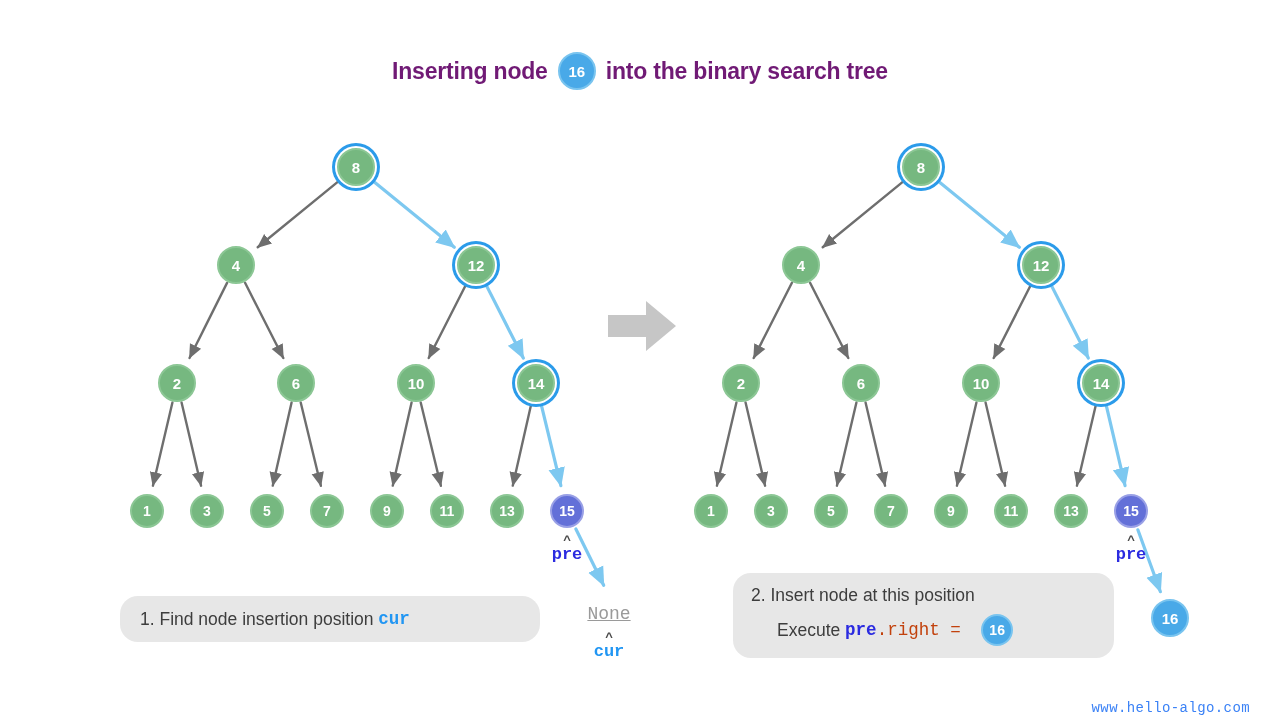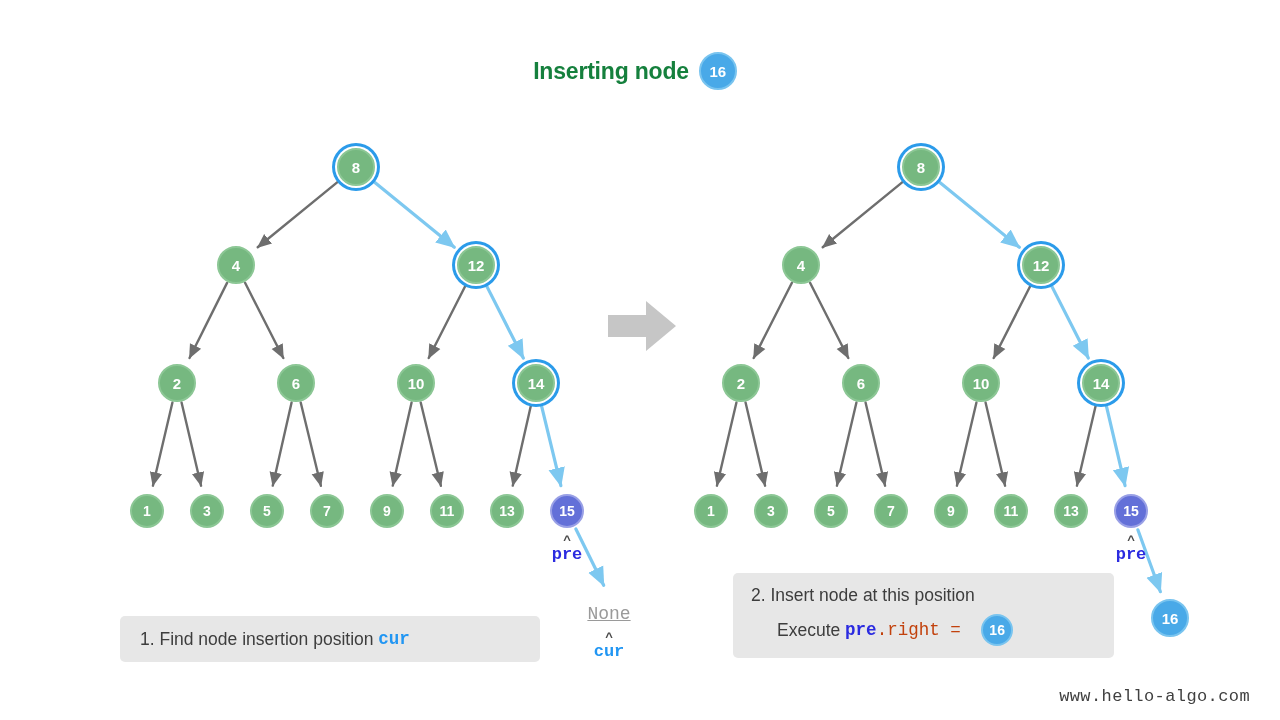--- a/index.html
+++ b/index.html
@@ -9,21 +9,21 @@
     overflow:hidden;position:relative;
   }
   #stage{position:absolute;left:0;top:0;width:1280px;height:720px;}
 
   
   .title-row{
     position:absolute;left:0;top:48px;width:1280px;height:46px;
     display:flex;align-items:center;justify-content:center;
   }
   .title-txt{
-    font-size:23px;font-weight:bold;color:#15803d;letter-spacing:-0.2px;
+    font-size:23px;font-weight:bold;color:#701a75;letter-spacing:-0.2px;
     white-space:pre;
   }
   .title-node{
     width:38px;height:38px;border-radius:50%;
     background:#49a9e8;border:2.5px solid #79c4ef;
     box-sizing:border-box;
     display:flex;align-items:center;justify-content:center;
     color:#ffffff;font-size:15px;font-weight:bold;
     margin:0 10px;flex:0 0 auto;
   }
@@ -43,21 +43,21 @@
   .node.indigo{background:#6370d8;border:2px solid #99a0e6;}
   .node.cyan{background:#49a9e8;border:2.5px solid #79c4ef;}
   .node.small{width:34px;height:34px;margin-left:-17px;margin-top:-17px;font-size:14px;}
   .node.ring{box-shadow:0 0 0 2px #ffffff, 0 0 0 5px #2b9bea;}
 
   
   .sep-arrow{position:absolute;left:606px;top:298px;z-index:2;}
 
   
   .callout{
-    position:absolute;background:#e7e7e7;border-radius:5px;
+    position:absolute;background:#e7e7e7;border-radius:18px;
     color:#3d3d3d;font-size:17.5px;z-index:6;
     display:flex;flex-direction:column;justify-content:center;
   }
   .callout .line{white-space:pre;display:flex;align-items:center;}
   .kw-cur{color:#2196f3;font-weight:bold;font-family:"Liberation Mono", monospace;}
   .kw-pre{color:#2b2be0;font-weight:bold;font-family:"Liberation Mono", monospace;}
   .gray-mono{color:#c2410c;font-family:"Liberation Mono", monospace;}
   .inline-node{
     width:32px;height:32px;border-radius:50%;
     background:#49a9e8;border:2px solid #79c4ef;box-sizing:border-box;
@@ -77,32 +77,33 @@
   }
   .ptr.pre{color:#2b2be0;}
   .ptr.cur{color:#2196f3;}
   .none-lbl{
     position:absolute;z-index:7;color:#9a9a9a;font-size:18px;
     font-family:"Liberation Mono", monospace;text-align:center;
   }
 
   
   .watermark{
-    position:absolute;right:30px;bottom:14px;color:#404040;
-    font-family:"Liberation Mono", monospace;font-size:17px;letter-spacing:0.4px;
+    position:absolute;right:30px;bottom:4px;color:#3b82f6;
+    font-family:"Liberation Mono", monospace;font-size:14px;letter-spacing:0.4px;
   }
 </style>
 </head>
 <body>
 
 <div id="stage">
 
   <div class="title-row">
     <span class="title-txt">Inserting node</span>
     <span class="title-node">16</span>
+    <span class="title-txt">into the binary search tree</span>
   </div>
 
   <svg id="edges" viewBox="0 0 1280 720">
     <defs>
       <marker id="ah-gray" markerWidth="7" markerHeight="7" refX="5.6" refY="3.1" orient="auto" markerUnits="strokeWidth">
         <path d="M0,0.5 L6,3.1 L0,5.7 z" fill="#6e6e6e"></path>
       </marker>
       <marker id="ah-blue" markerWidth="7" markerHeight="7" refX="5.6" refY="3.1" orient="auto" markerUnits="strokeWidth">
         <path d="M0,0.5 L6,3.1 L0,5.7 z" fill="#7dc8f0"></path>
       </marker>
@@ -189,21 +190,21 @@
   <div class="ptr cur" style="left:579px;top:632px;width:60px;">
     <span class="caret">^</span>
     <span>cur</span>
   </div>
 
   <div class="ptr pre" style="left:1101px;top:535px;width:60px;">
     <span class="caret">^</span>
     <span>pre</span>
   </div>
 
-  <div class="callout" style="left:120px;top:616px;width:400px;height:46px;padding:0 0 0 20px;">
+  <div class="callout" style="left:120px;top:596px;width:400px;height:46px;padding:0 0 0 20px;">
     <div class="line">
       <span>1. Find node insertion position </span><span class="kw-cur">cur</span>
     </div>
   </div>
 
   <div class="callout" style="left:733px;top:573px;width:363px;height:85px;padding:0 0 0 18px;">
     <div class="line" style="margin-bottom:8px;">
       <span>2. Insert node at this position</span>
     </div>
     <div class="line" style="padding-left:26px;">

